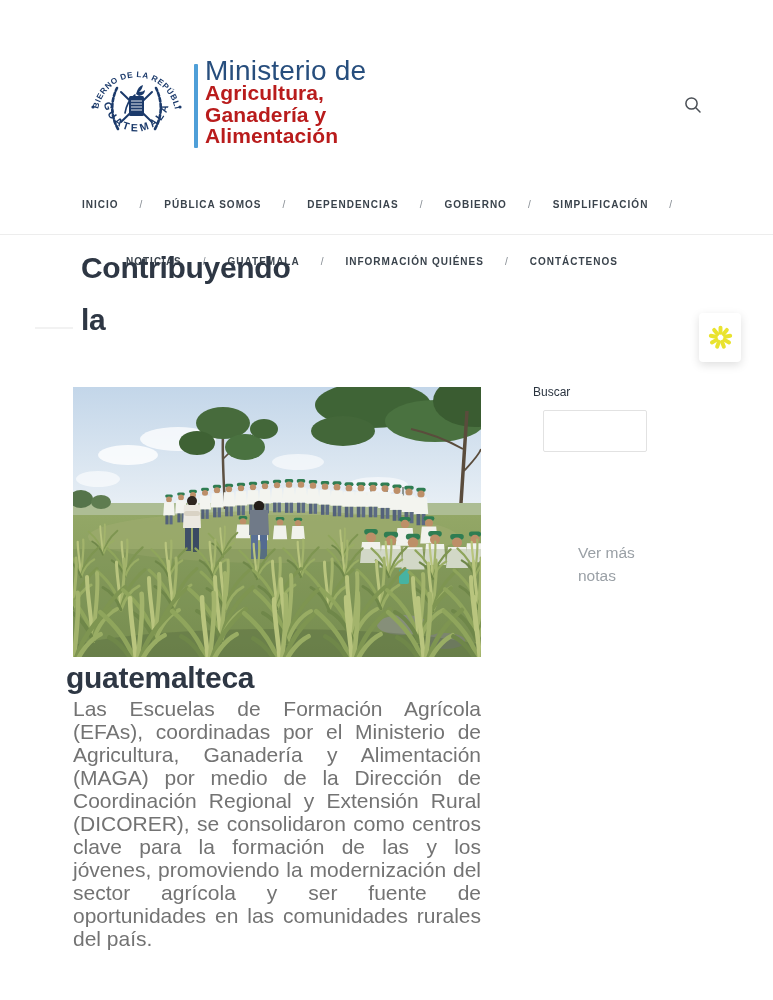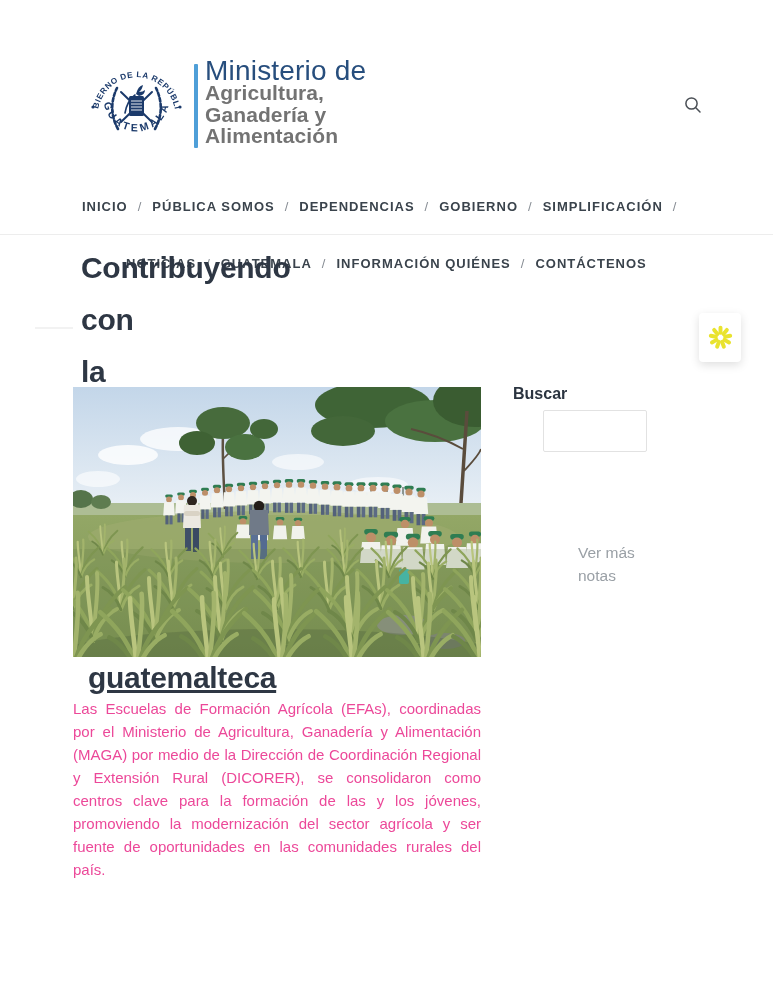--- a/index.html
+++ b/index.html
@@ -5,52 +5,52 @@
   html,body{margin:0;padding:0;background:#fff;}
   .page{position:relative;width:773px;height:1000px;background:#ffffff;overflow:hidden;
         font-family:"Liberation Sans",sans-serif;}
 
   
   .brand{position:absolute;left:85px;top:54px;display:flex;text-decoration:none;cursor:pointer;}
   .seal{width:103px;height:104px;display:block;}
   .brand-bar{width:4px;height:84px;background:#4f9fd8;margin:10px 7px 0 6px;border-radius:1px;}
   .wordmark{padding-top:5px;}
   .wm-light{font-size:28px;font-weight:400;color:#274e7d;line-height:23px;letter-spacing:.2px;}
-  .wm-bold{font-size:21px;font-weight:700;color:#737373;line-height:21.5px;letter-spacing:.1px;}
+  .wm-bold{font-size:21px;font-weight:700;color:#b91c1c;line-height:21.5px;letter-spacing:.1px;}
 
   .search-btn{position:absolute;left:678px;top:90px;width:30px;height:30px;background:none;border:none;
               padding:0;cursor:pointer;display:flex;align-items:center;justify-content:center;}
 
   
-  .nav-row{position:absolute;left:82px;display:flex;gap:10px;align-items:flex-start;white-space:nowrap;
-           font-size:13px;font-weight:700;letter-spacing:1px;z-index:1;}
+  .nav-row{position:absolute;left:82px;display:flex;gap:21px;align-items:flex-start;white-space:nowrap;
+           font-size:10px;font-weight:700;letter-spacing:1px;z-index:1;}
   .nav-row-1{top:199px;}
   .nav-row-2{top:256px;padding-left:44px;}
   .nav-row a{color:#3a434c;text-decoration:none;cursor:pointer;}
   .nav-row .sep{color:#878d94;font-weight:400;}
 
   .header-divider{position:absolute;left:0;top:234px;width:773px;height:1px;background:#ededed;}
   .divider-fragment{position:absolute;left:35px;top:327px;width:38px;height:2px;background:#f2f2f2;}
 
   
   .article-title{position:absolute;left:73px;top:234px;margin:8px;z-index:3;
                  font-size:30px;font-weight:700;color:#2e3744;line-height:52px;letter-spacing:-.3px;}
   .article-title .t-line{display:block;height:52px;}
-  .article-title-bottom{position:absolute;left:88px;top:656px;margin:0;z-index:3;
-                 font-size:30px;font-weight:700;color:#2e3744;line-height:44px;letter-spacing:-.3px;text-decoration:underline;}
+  .article-title-bottom{position:absolute;left:66px;top:656px;margin:0;z-index:3;
+                 font-size:30px;font-weight:700;color:#2e3744;line-height:44px;letter-spacing:-.3px;}
 
   .article-photo{position:absolute;left:73px;top:387px;width:408px;height:270px;margin:0;}
   .article-photo svg{display:block;width:408px;height:270px;}
 
   .article-body{position:absolute;left:73px;top:697px;width:408px;z-index:2;
-                font-size:15px;line-height:23px;color:#ec4899;text-align:justify;}
+                font-size:21px;line-height:23px;color:#737373;text-align:justify;}
   .article-body p{margin:0 0 23px 0;}
 
   
-  .sidebar-label{position:absolute;left:513px;top:385px;font-size:16px;font-weight:700;color:#2b3440;}
+  .sidebar-label{position:absolute;left:533px;top:385px;font-size:12px;font-weight:400;color:#2b3440;}
   .search-input{position:absolute;left:543px;top:410px;width:104px;height:42px;box-sizing:border-box;
                 border:1px solid #e2e2e2;border-radius:2px;background:#fff;padding:4px 8px;
                 font-family:"Liberation Sans",sans-serif;font-size:14px;color:#3f4a54;}
   .more-link{position:absolute;left:578px;top:517px;width:74px;font-size:15.5px;line-height:23px;
              color:#9aa0a6;text-decoration:none;cursor:pointer;display:block;margin-top:24px;}
 
   
   .a11y-widget{position:absolute;left:699px;top:313px;width:42px;height:49px;background:#fff;border:none;
                border-radius:4px;box-shadow:0 3px 10px rgba(0,0,0,.13);cursor:pointer;
                display:flex;align-items:center;justify-content:center;padding:0;}
@@ -125,21 +125,20 @@
       <a>INFORMACIÓN QUIÉNES</a>
       <span class="sep">/</span>
       <a>CONTÁCTENOS</a>
     </div>
   </nav>
 
   <div class="divider-fragment"></div>
 
   <h1 class="article-title">
     <span class="t-line">Contribuyendo</span>
-    <span class="t-line">con</span>
     <span class="t-line">la</span>
   </h1>
 
   <figure class="article-photo">
     <svg viewBox="0 0 408 270" preserveAspectRatio="none">
       <defs>
         <linearGradient id="sky" x1="0" y1="0" x2="0" y2="1">
           <stop offset="0" stop-color="#c3d6e9"></stop>
             <stop offset="1" stop-color="#eef3f7"></stop>
         </linearGradient>

